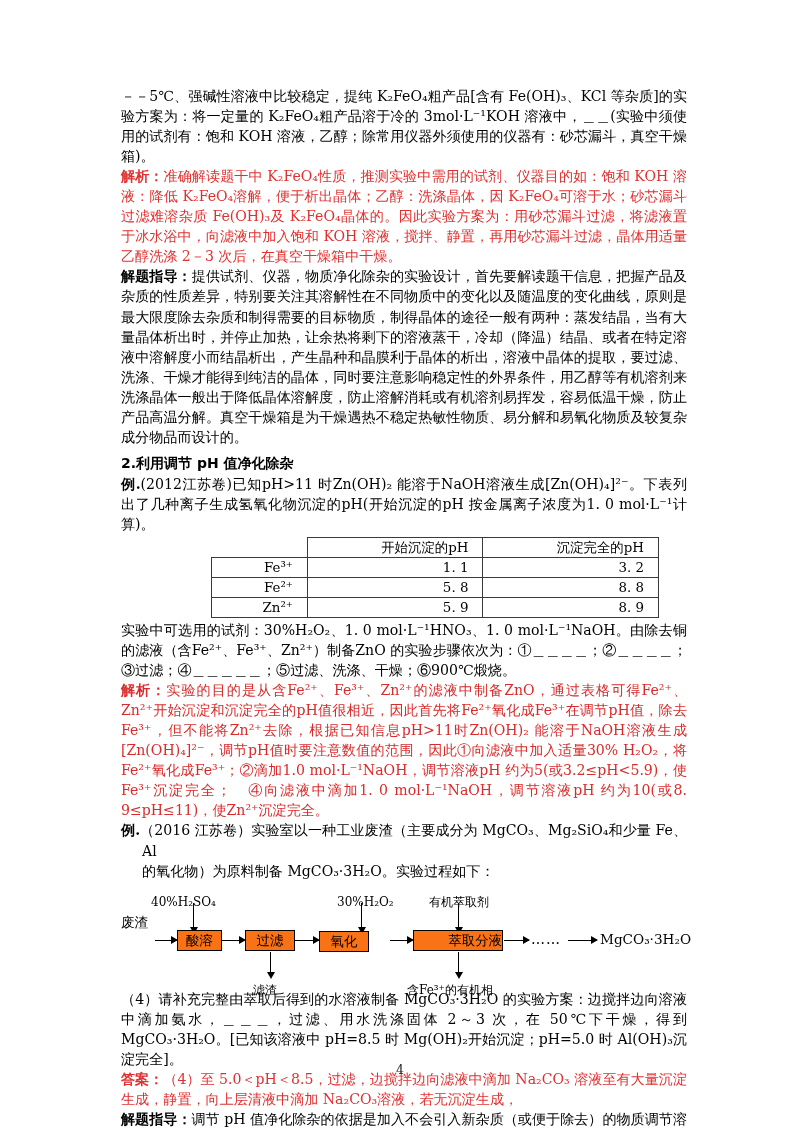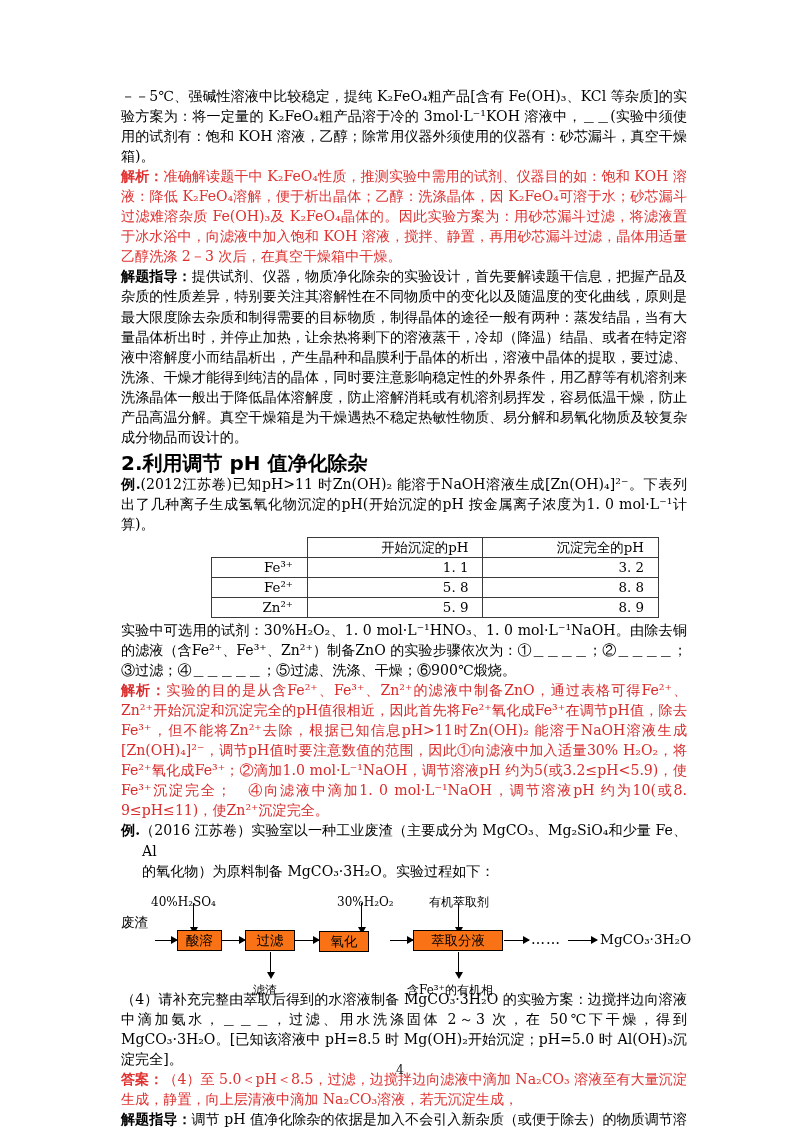--- a/index.html
+++ b/index.html
@@ -32,21 +32,21 @@
     text-align: justify;
     text-justify: inter-ideograph;
     letter-spacing: 0px;
   }
   .red { color: #e03030; }
   .redd { color: #d92b2b; }
   .b { font-weight: bold; }
 
   h3.sec {
     margin: 6px 0 0 0;
-    font-size: 20px;
+    font-size: 14px;
     font-weight: bold;
     line-height: 21px;
     font-family: "DejaVu Sans", "Liberation Sans", sans-serif;
   }
 
   
   .ph-table-wrap { margin: 3px 0 2px 0; display:flex; justify-content:center; }
   table.ph {
     border-collapse: collapse;
     width: 448px;
@@ -204,21 +204,21 @@
       <div class="harrow" style="left:34px; top:55px; width:22px;"></div>
       <div class="harrow" style="left:100px; top:55px; width:24px;"></div>
       <div class="harrow" style="left:174px; top:55px; width:24px;"></div>
       <div class="harrow" style="left:269px; top:55px; width:23px;"></div>
       <div class="harrow" style="left:383px; top:55px; width:25px;"></div>
       <div class="harrow" style="left:447px; top:55px; width:29px;"></div>
 
       <div class="box" style="left:56px; top:45px; width:45px;">酸溶</div>
       <div class="box" style="left:124px; top:45px; width:50px;">过滤</div>
       <div class="box" style="left:198px; top:46px; width:50px;">氧化</div>
-      <div class="box" style="left:292px; top:45px; width:90px;">萃取分液</div>
+      <div class="box" style="left:292px; top:45px; width:90px;text-align:right;">萃取分液</div>
 
       <div class="dots" style="left:410px; top:46px;">……</div>
 
       <div class="endtxt" style="left:479px; top:46px;">MgCO₃·3H₂O</div>
 
       <div class="varrow" style="left:149px; top:67px; height:20px;"></div>
       <div class="varrow" style="left:337px; top:67px; height:20px;"></div>
 
       <div class="lbl" style="left:132px; top:88px;">滤渣</div>
       <div class="lbl" style="left:286px; top:88px;">含Fe³⁺的有机相</div>

